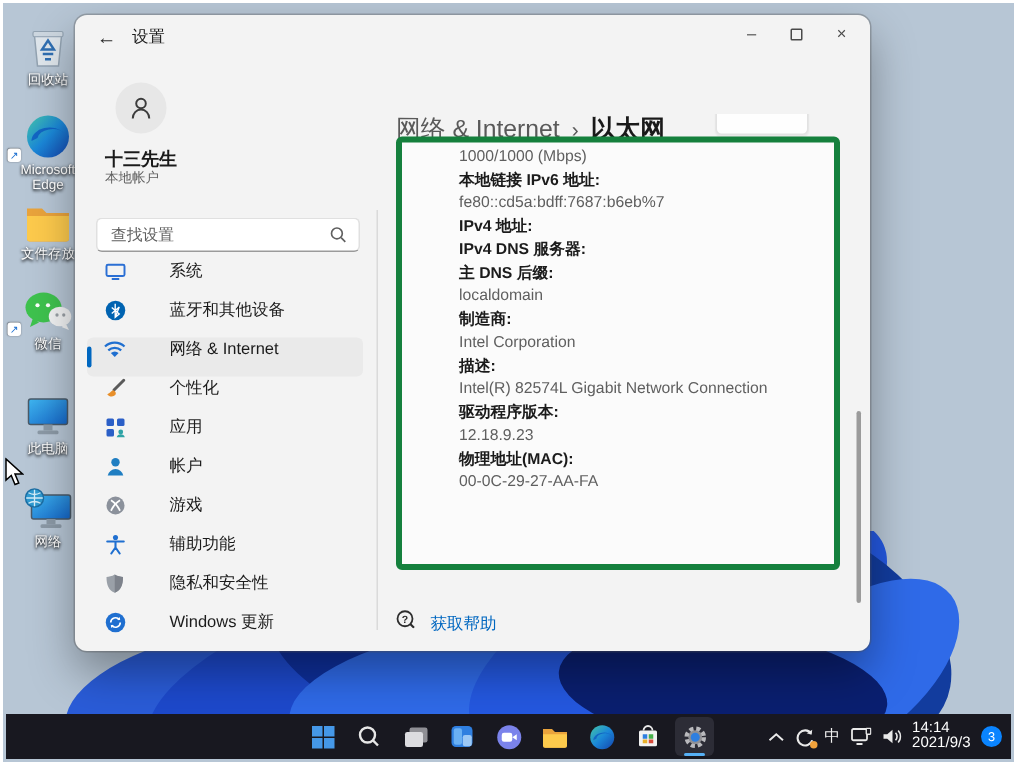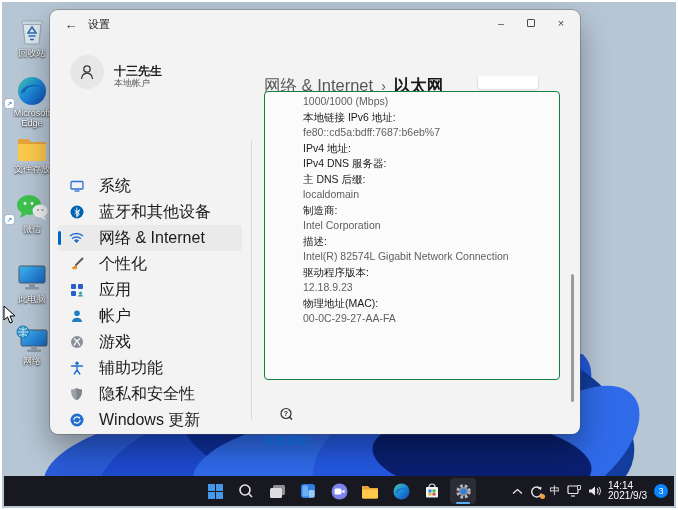--- a/index.html
+++ b/index.html
@@ -31,57 +31,57 @@
               align-items:center; justify-content:center; color:#2d2d2d; font-size:13px; cursor:pointer; }
   .win-title { position:absolute; left:38px; top:7px; font-size:11px; color:#1b1b1b; }
   .win-ctrls { position:absolute; right:4px; top:0; display:flex; }
   .wc { width:30px; height:25px; display:flex; align-items:center; justify-content:center;
         color:#4a4a4a; font-size:11px; cursor:pointer; }
   .wc .sq { width:8px; height:8px; border:1px solid #4a4a4a; border-radius:1px; }
 
   
   .sidebar { position:absolute; left:0; top:27px; width:202px; bottom:0; }
   .side-divider { position:absolute; left:201px; top:130px; bottom:14px; width:1px; background:#dadada; }
-  .user-row { position:absolute; left:20px; top:18px; display:flex; align-items:flex-end; gap:10px; cursor:pointer; }
+  .user-row { position:absolute; left:20px; top:18px; display:flex; align-items:center; gap:10px; cursor:pointer;flex-direction:column; }
   .avatar { width:34px; height:34px; border-radius:50%; background:#e7e7e7; display:flex;
             align-items:center; justify-content:center; }
   .user-name { font-size:12px; font-weight:bold; color:#1a1a1a; line-height:14px; }
   .user-type { font-size:9px; color:#5f5f5f; line-height:11px; }
   .search-box { position:absolute; left:14px; top:108px; width:176px; height:23px; background:#fff;
                 border:1px solid #e0e0e0; border-bottom:1px solid #9a9a9a; border-radius:4px;
                 display:flex; align-items:center; }
   .search-box input { flex:1; border:0; outline:none; background:transparent; font-size:10.5px;
                       padding:0 4px 0 9px; color:#1b1b1b; font-family:inherit; }
   .search-box input::placeholder { color:#5f5f5f; }
   .search-glyph { margin-right:8px; display:flex; }
   .nav { position:absolute; left:8px; right:10px; top:136px; }
-  .nav-item { position:relative; height:26px; display:flex; align-items:center; gap:15px;
-              padding-left:11px; border-radius:4px; font-size:16px; color:#1b1b1b; cursor:pointer; }
+  .nav-item { position:relative; height:26px; display:flex; align-items:flex-start; gap:29px;
+              padding-left:11px; border-radius:4px; font-size:11px; color:#1b1b1b; cursor:pointer; }
   .nav-item .nicon { width:15px; height:15px; display:flex; align-items:center; justify-content:center; }
   .nav-item.selected { background:#eaeaea; }
   .nav-item.selected::before { content:""; position:absolute; left:0; top:6px; width:3px; height:14px;
                                border-radius:2px; background:#0067c0; }
 
   
   .breadcrumb { position:absolute; left:214px; top:40px; font-size:16.5px; display:flex; gap:8px;
                 align-items:baseline; white-space:nowrap; }
   .bc-parent { color:#595959; cursor:pointer; }
   .bc-sep { color:#595959; font-size:14px; }
   .bc-current { color:#191919; font-weight:bold;margin-top:25px; }
   .scrollport { position:absolute; left:206px; top:66px; width:315px; height:312px; overflow:hidden; }
   .copy-btn-partial { position:absolute; right:32px; top:-9px; width:62px; height:23px; background:#fefefe;
                       border:1px solid #e2e2e2; border-radius:4px; box-shadow:0 1px 1px rgba(0,0,0,.05); cursor:pointer; }
   .prop-card { position:absolute; left:8px; top:15px; width:296px; height:289px; background:#fbfbfb;
-               border:1px solid #15803d; border-radius:4px; padding:2px 0 0 38px; }
+               border:4px solid #15803d; border-radius:4px; padding:2px 0 0 38px; }
   .prop-line { font-size:10.5px; line-height:15.5px; }
-  .prop-label { color:#1b1b1b; font-weight:normal; }
+  .prop-label { color:#1b1b1b; font-weight:bold; }
   .prop-value { color:#5f5f5f; max-width:218px; }
   .scroll-thumb { position:absolute; right:6px; top:264px; width:3px; height:128px; background:#9b9b9b;
                   border-radius:2px; z-index:4; cursor:pointer; }
-  .help-row { position:absolute; left:214px; top:396px; display:flex; align-items:center; gap:10px; cursor:pointer;flex-direction:column; }
+  .help-row { position:absolute; left:214px; top:396px; display:flex; align-items:center; gap:10px; cursor:pointer; }
   .help-text { font-size:11px; color:#0067c0; }
 
   
   .taskbar { position:absolute; left:2px; right:2px; bottom:2px; height:30px; background:#181820;
              z-index:10; display:flex; align-items:center; }
   .tb-center { position:absolute; left:50%; transform:translateX(-50%); display:flex; gap:5px;
                align-items:center; height:100%; }
   .tb-btn { position:relative; width:26px; height:26px; border-radius:4px; display:flex;
             align-items:center; justify-content:center; cursor:pointer; }
   .tb-btn.active { background:#2c2c36; }
@@ -223,20 +223,29 @@
               <circle cx="9" cy="6" r="3.2" fill="none" stroke="#3c3c3c" stroke-width="1.3"></circle>
               <path d="M3.5 16 a5.5 6 0 0 1 11 0" fill="none" stroke="#3c3c3c" stroke-width="1.3"></path>
             </svg>
           </div>
           <div>
             <div class="user-name">十三先生</div>
             <div class="user-type">本地帐户</div>
           </div>
         </div>
 
+        <div class="search-box">
+          <input type="text" placeholder="查找设置" style="">
+          <span class="search-glyph">
+            <svg width="11" height="11" viewBox="0 0 11 11">
+              <circle cx="4.6" cy="4.6" r="3.6" fill="none" stroke="#5f5f5f" stroke-width="1.1"></circle>
+              <path d="M7.4 7.4 L10.2 10.2" stroke="#5f5f5f" stroke-width="1.1"></path>
+            </svg>
+          </span>
+        </div>
 
         <div class="nav">
           <div class="nav-item">
             <span class="nicon">
               <svg width="14" height="14" viewBox="0 0 14 14">
                   <rect x="1" y="2.5" width="12" height="7.5" rx="1" fill="none" stroke="#2b6fd4" stroke-width="1.3"></rect>
                   <path d="M4.5 12 h5" stroke="#2b6fd4" stroke-width="1.3"></path>
                 </svg>
             </span>
             <span>系统</span>

